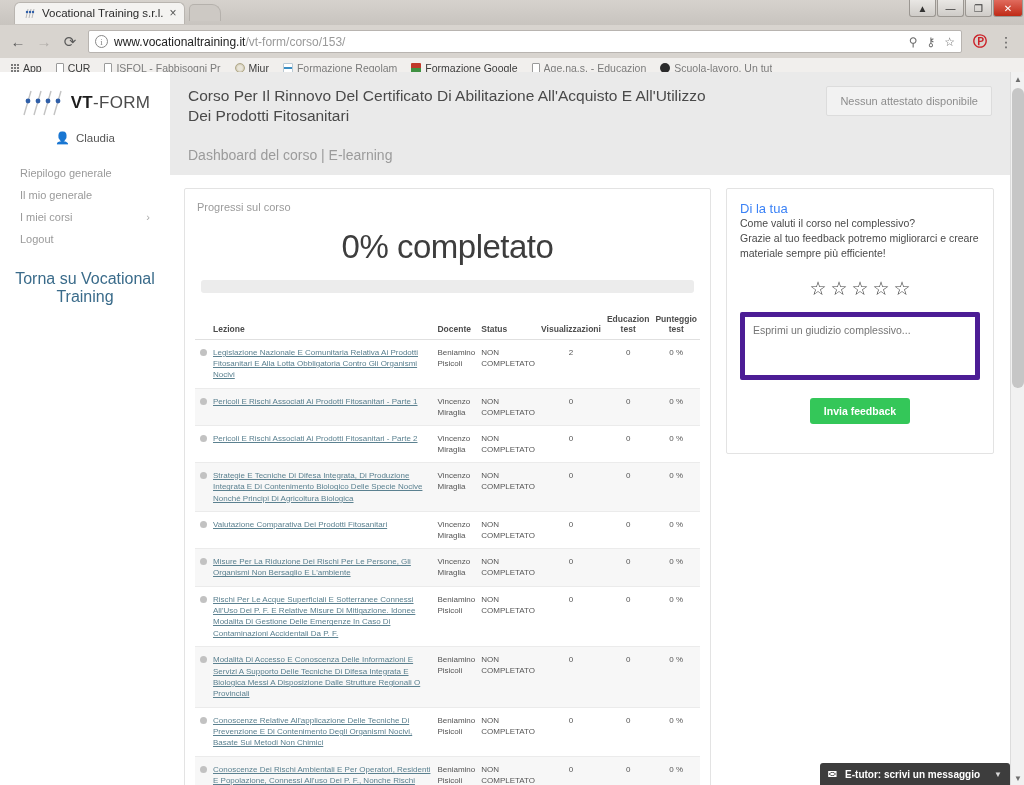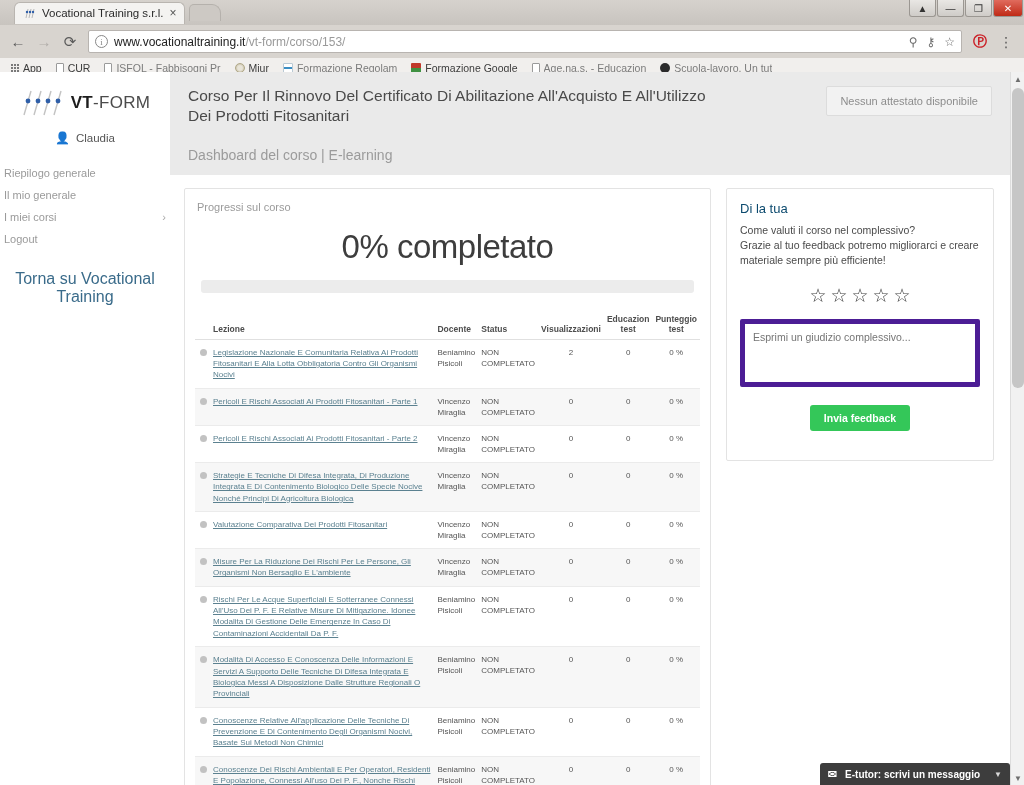--- a/index.html
+++ b/index.html
@@ -137,21 +137,21 @@
     font-size: 17px; color: #4b4b4b; letter-spacing: .3px;
   }
   .logo-text b { color: #1d1d1d; font-weight: bold; }
   .user-row {
     display: flex; align-items: center; justify-content: center;
     gap: 6px; margin-top: 13px; font-size: 11.5px; color: #555;
   }
   .user-icon { color: #c0392b; font-size: 12px; }
   .nav { margin-top: 17px; }
   .nav-item {
-    display: flex; align-items: center; padding: 5px 4px;
+    display: flex; align-items: center; padding: 5px 20px;
     font-size: 11px; color: #9a9a9a;
   }
   .nav-item .chev { margin-left: auto; font-size: 11px; color: #a8a8a8; }
   .sidebar-cta {
     margin-top: 20px; text-align: center; font-size: 16px;
     color: #3a6b8a; padding: 0 8px;
   }
 
   
   .content { flex: 1 1 auto; min-width: 0; }
@@ -208,21 +208,21 @@
   .lesson-link { color: #5b8190; font-size: 8px; line-height: 1.42; }
   .c-doc { width: 7%; }
   .c-status { width: 11%; }
   .c-num { width: 10%; text-align: center; }
   .c-num2 { width: 7%; text-align: center; }
   .c-num3 { width: 8%; text-align: center; }
   .th-num { text-align: center !important; }
 
   
   .panel-feedback { width: 268px; flex: 0 0 268px; padding: 12px 13px 16px; }
-  .fb-title { font-size: 13px; color: #0c4a6e; margin-bottom: 7px; }
+  .fb-title { font-size: 13px; color: #3b82f6; margin-bottom: 0; }
   .fb-text { font-size: 10.5px; color: #4a4a4a; line-height: 1.45; }
   .stars {
     display: flex; justify-content: center; gap: 4px;
     margin: 18px 0 14px; font-size: 19px; color: #3a3a3a;
   }
   .star { line-height: 1; }
   .fb-area {
     width: 100%; height: 68px; border: 5px solid #4c1d95; border-radius: 2px;
     font-size: 10.5px; color: #a9a9a9; padding: 7px 8px;
     font-family: "Liberation Sans", sans-serif; resize: none;

